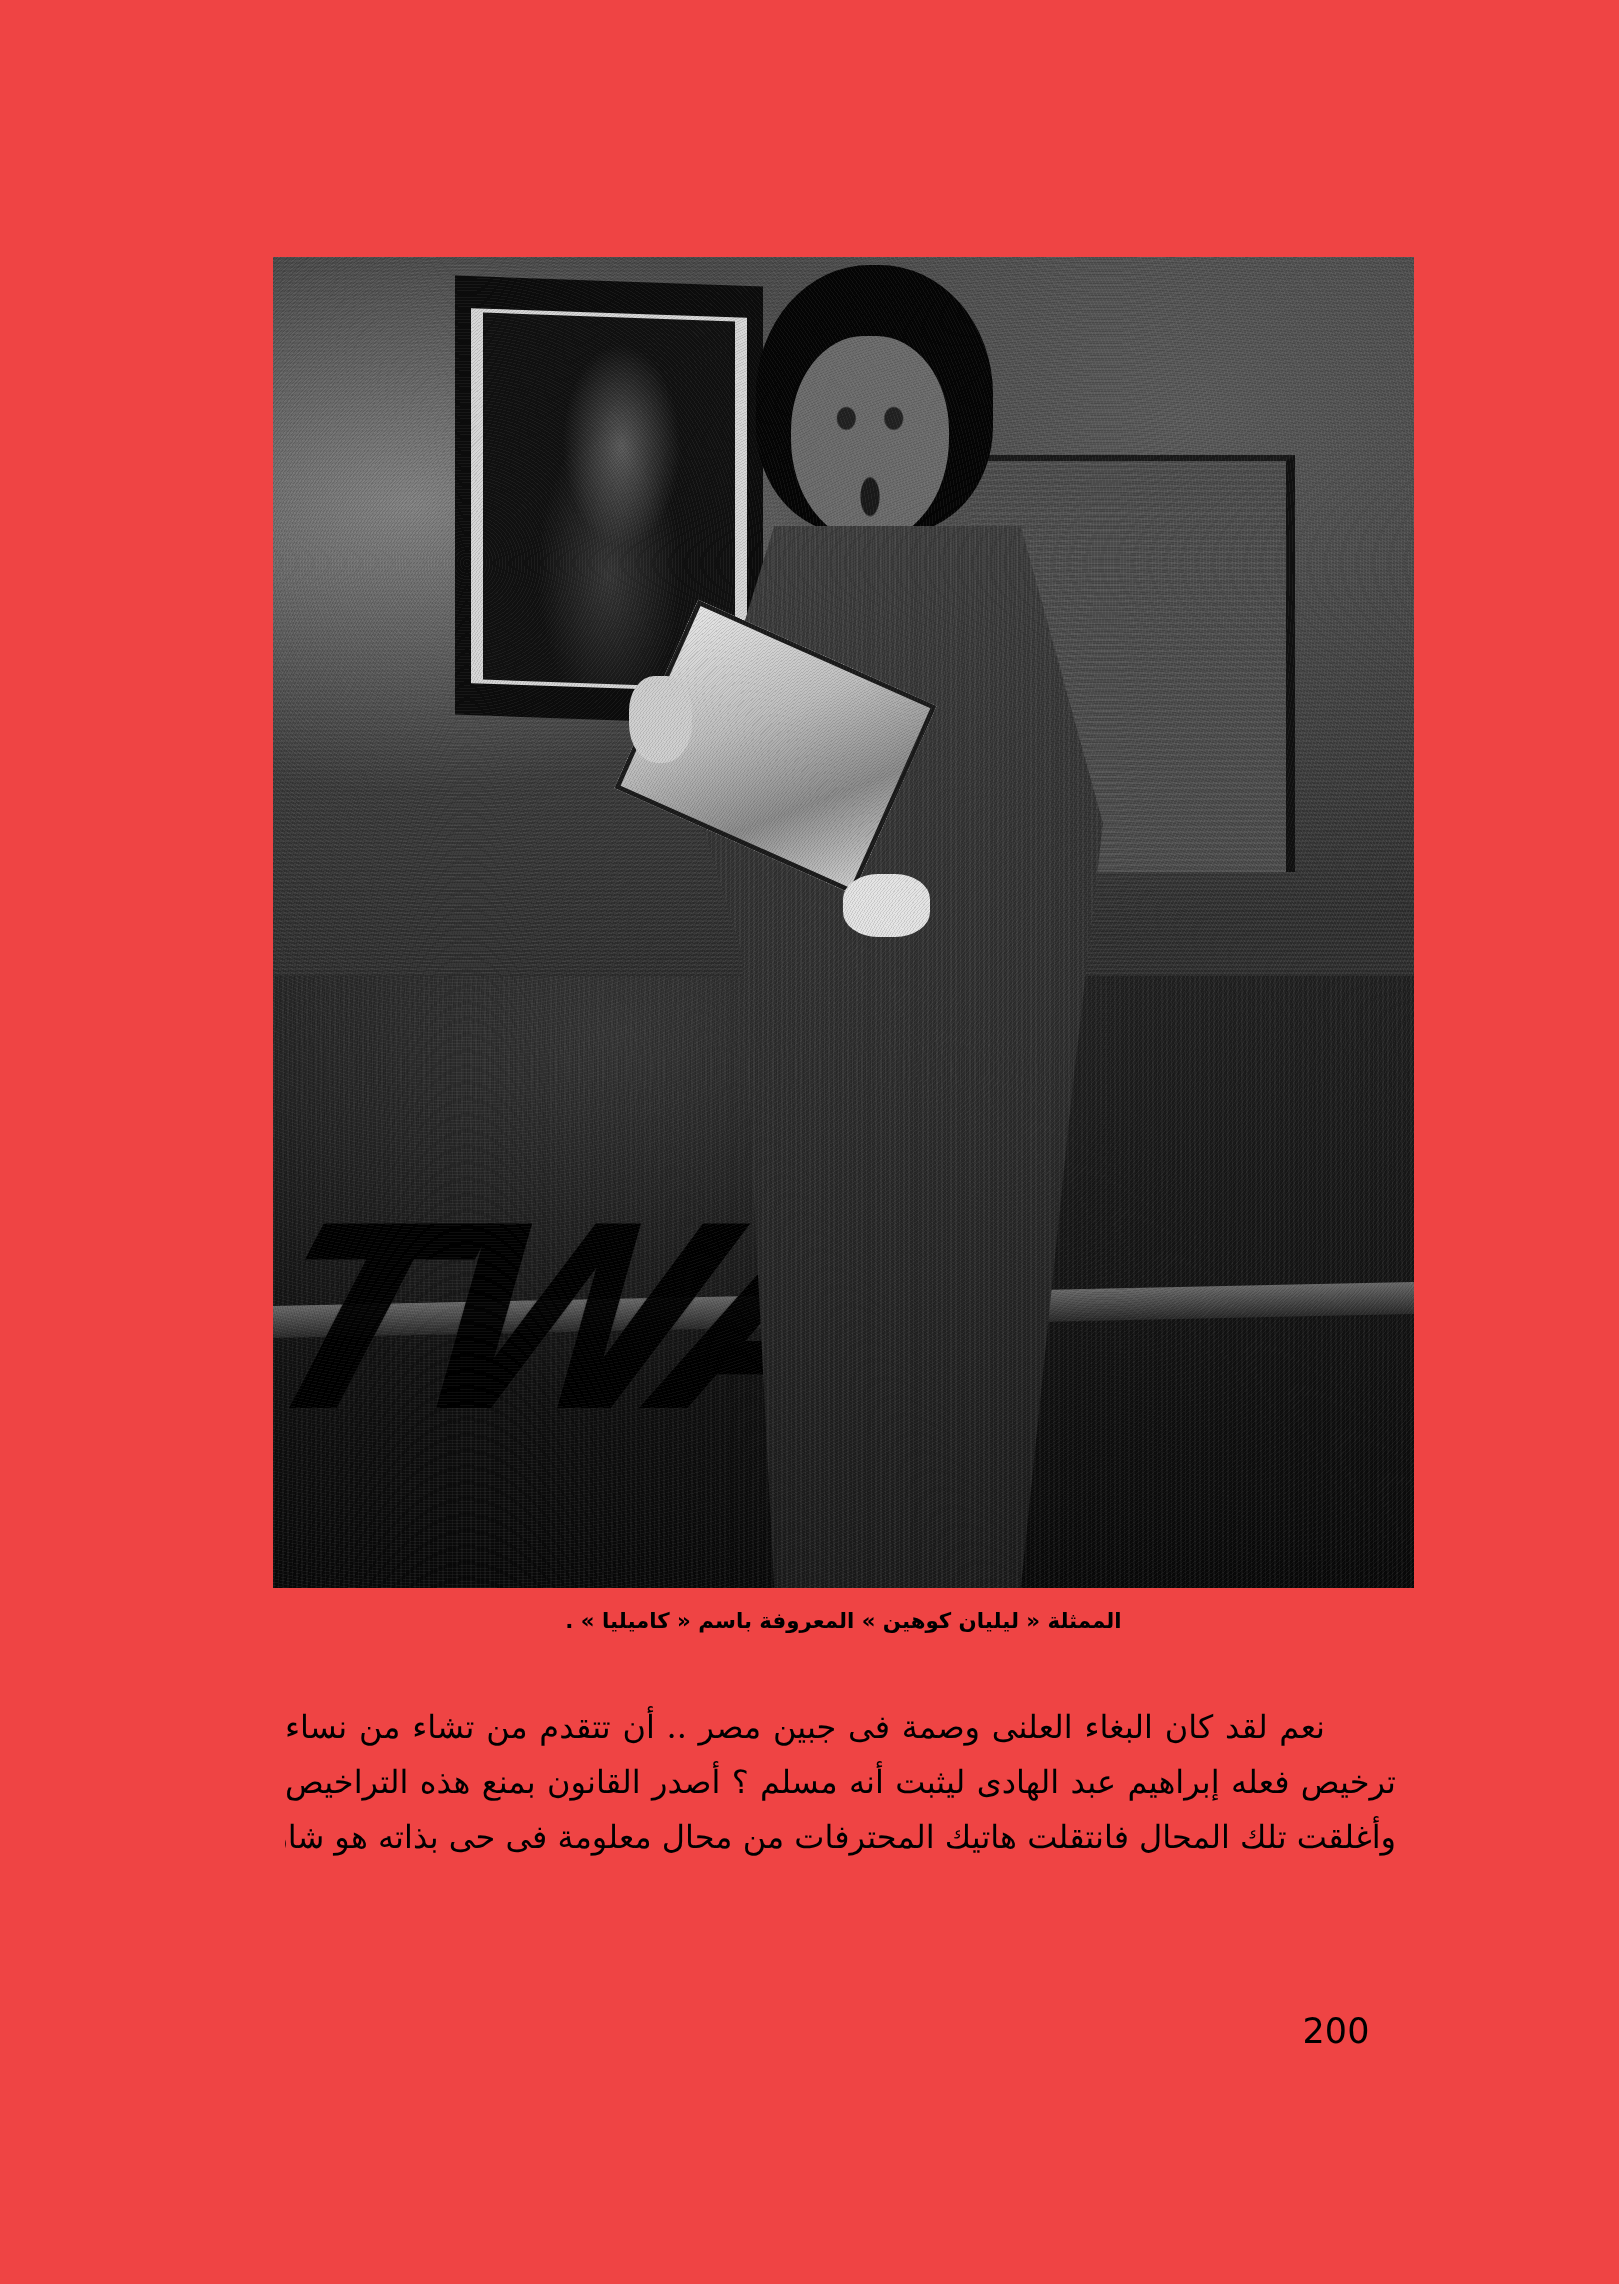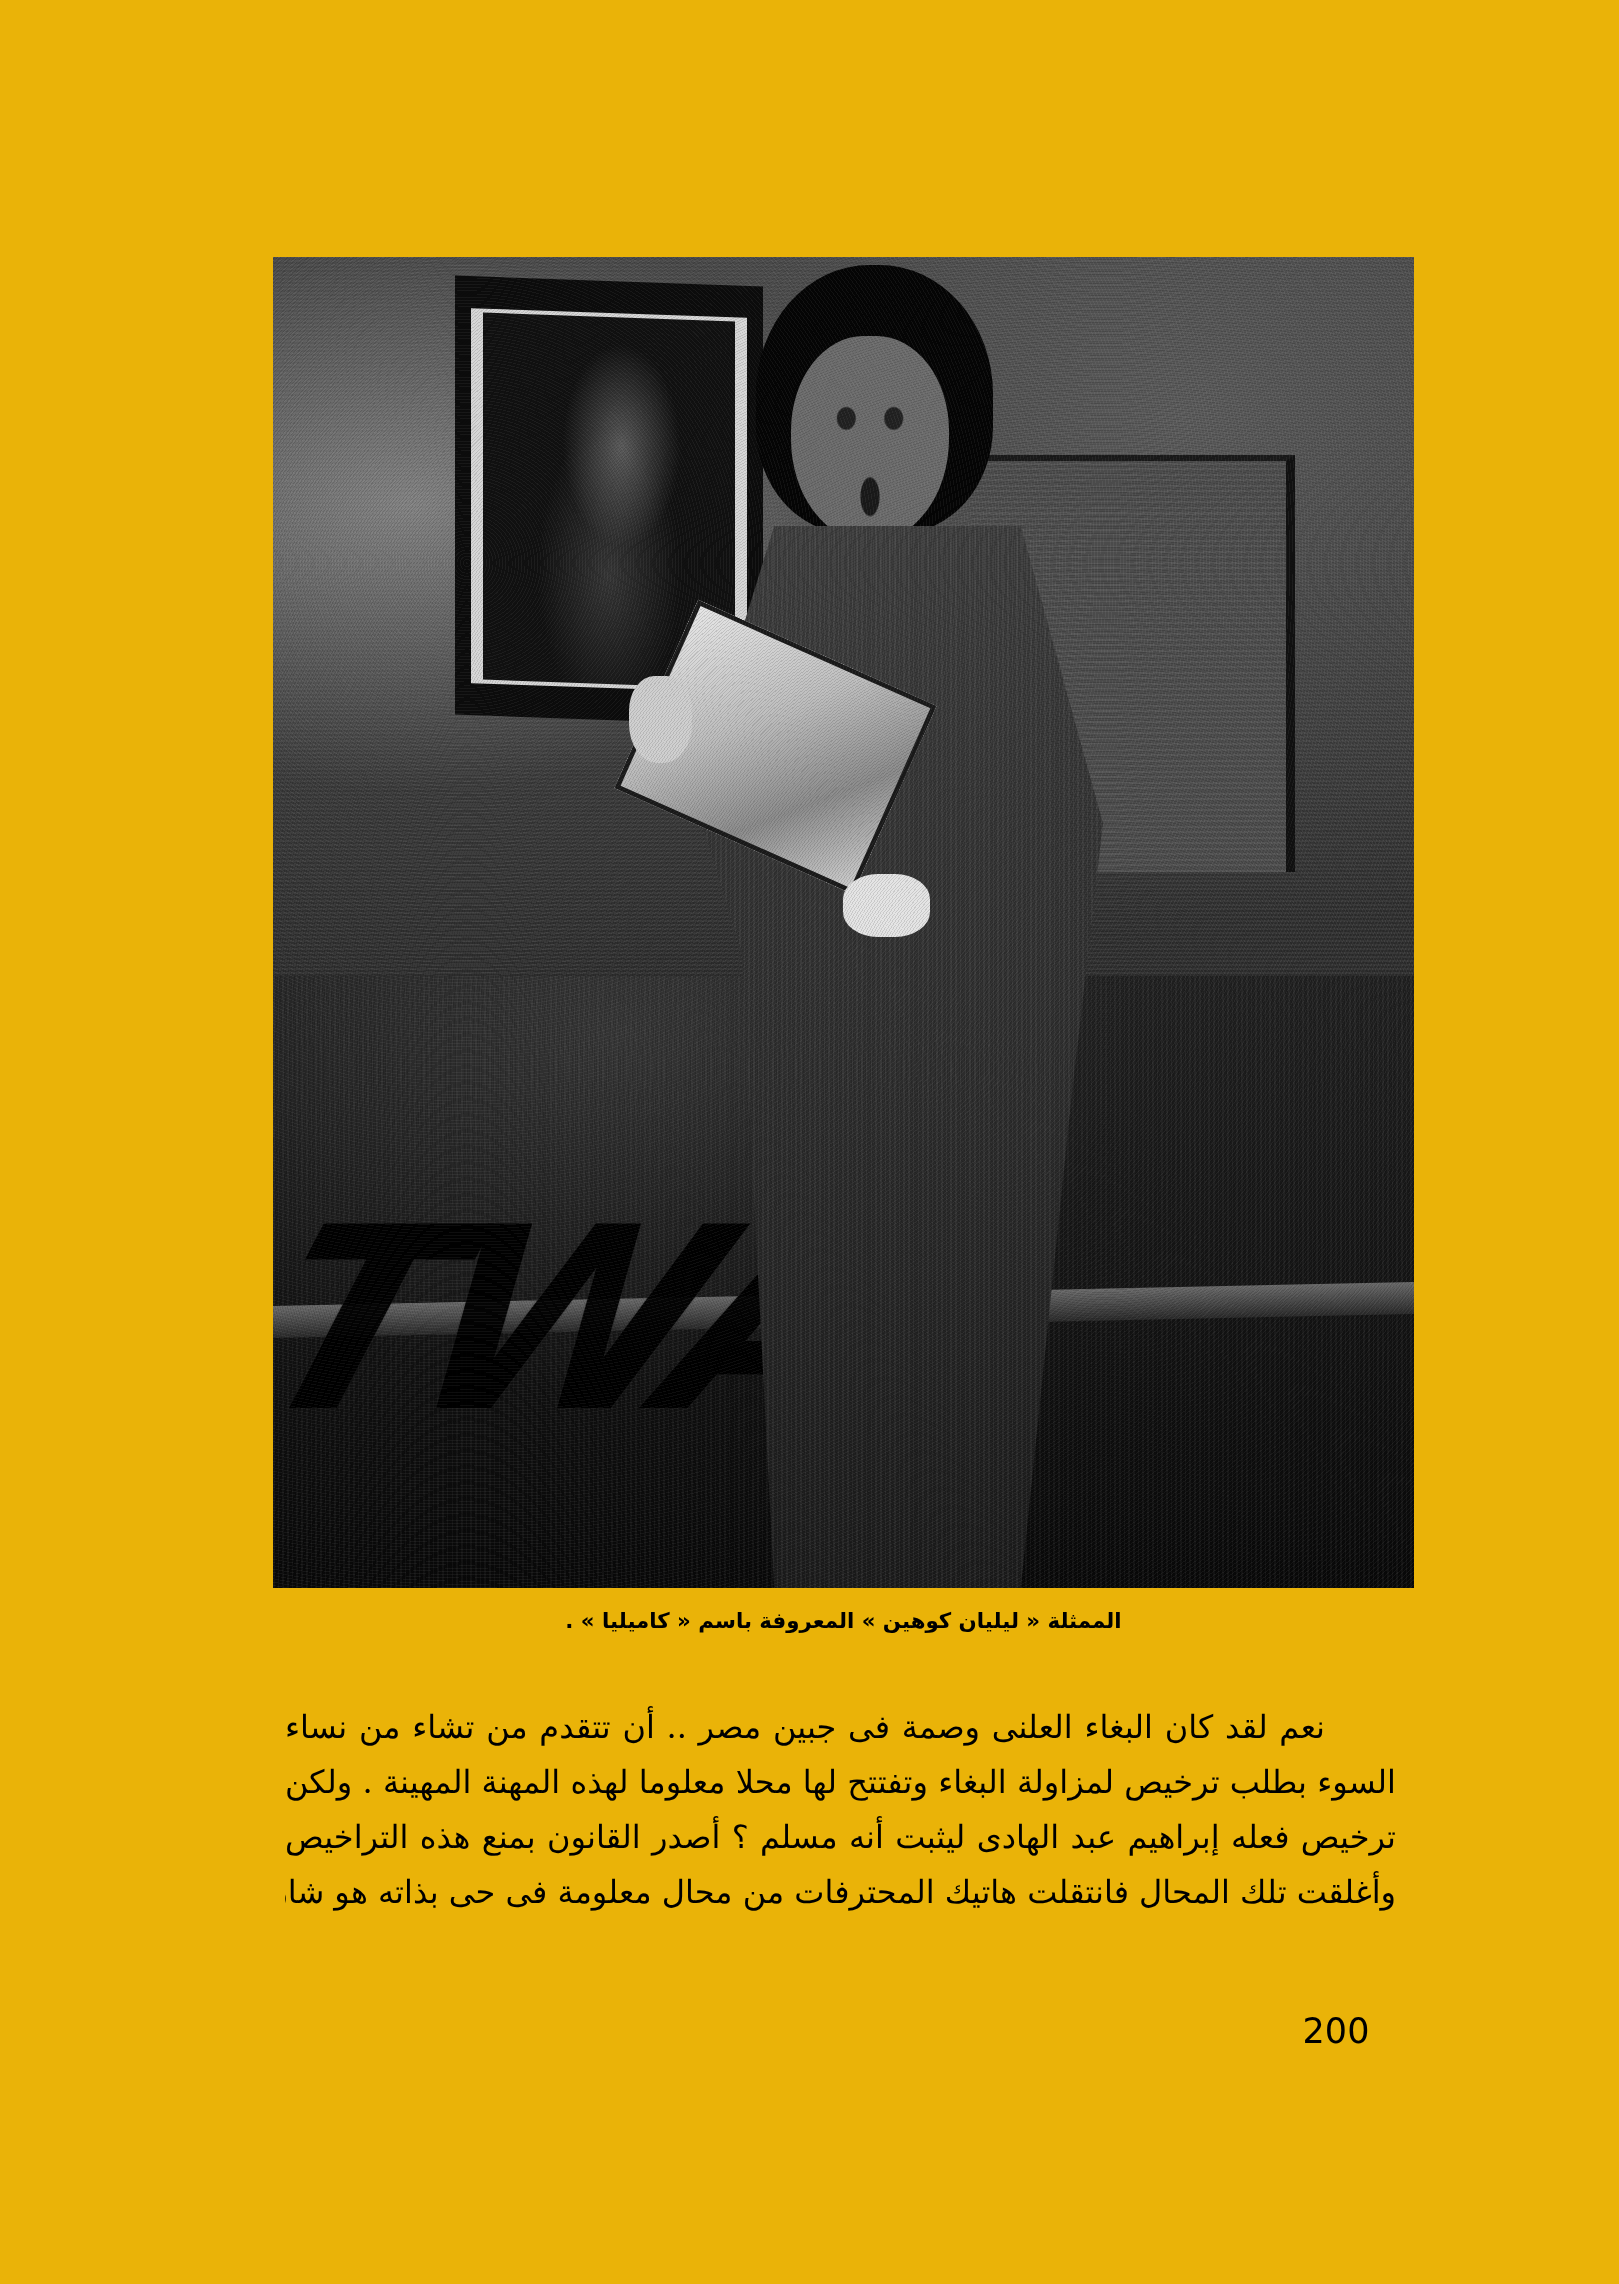--- a/index.html
+++ b/index.html
@@ -12,21 +12,21 @@
       height: 2284px;
       position: relative;
       overflow: hidden;
       font-family: "DejaVu Serif", "Liberation Serif", serif;
       color: #000000;
     }
     .page {
       position: absolute;
       left: 0; top: 0;
       width: 1619px; height: 2284px;
-      background: #eab308;
+      background: #ef4444;
     }
     
     .photo {
       position: absolute;
       left: 273px;
       top: 257px;
       width: 1141px;
       height: 1331px;
       background: #0a0a0a;
       overflow: hidden;
@@ -237,21 +237,20 @@
       <div class="hand"></div>
       <div class="glove"></div>
     </div>
     <div class="grain"></div>
   </div>
 
   <div class="caption">الممثلة « ليليان كوهين » المعروفة باسم « كاميليا » .</div>
 
   <div class="body-text">
     <div class="line first">نعم لقد كان البغاء العلنى وصمة فى جبين مصر .. أن تتقدم من تشاء من نساء</div>
-    <div class="line">السوء بطلب ترخيص لمزاولة البغاء وتفتتح لها محلا معلوما لهذه المهنة المهينة . ولكن</div>
     <div class="line">ترخيص فعله إبراهيم عبد الهادى ليثبت أنه مسلم ؟ أصدر القانون بمنع هذه التراخيص</div>
     <div class="line">وأغلقت تلك المحال فانتقلت هاتيك المحترفات من محال معلومة فى حى بذاته هو شارع</div>
   </div>
 
   <div class="page-number">200</div>
 
 </div>
 
 
 </body></html>

